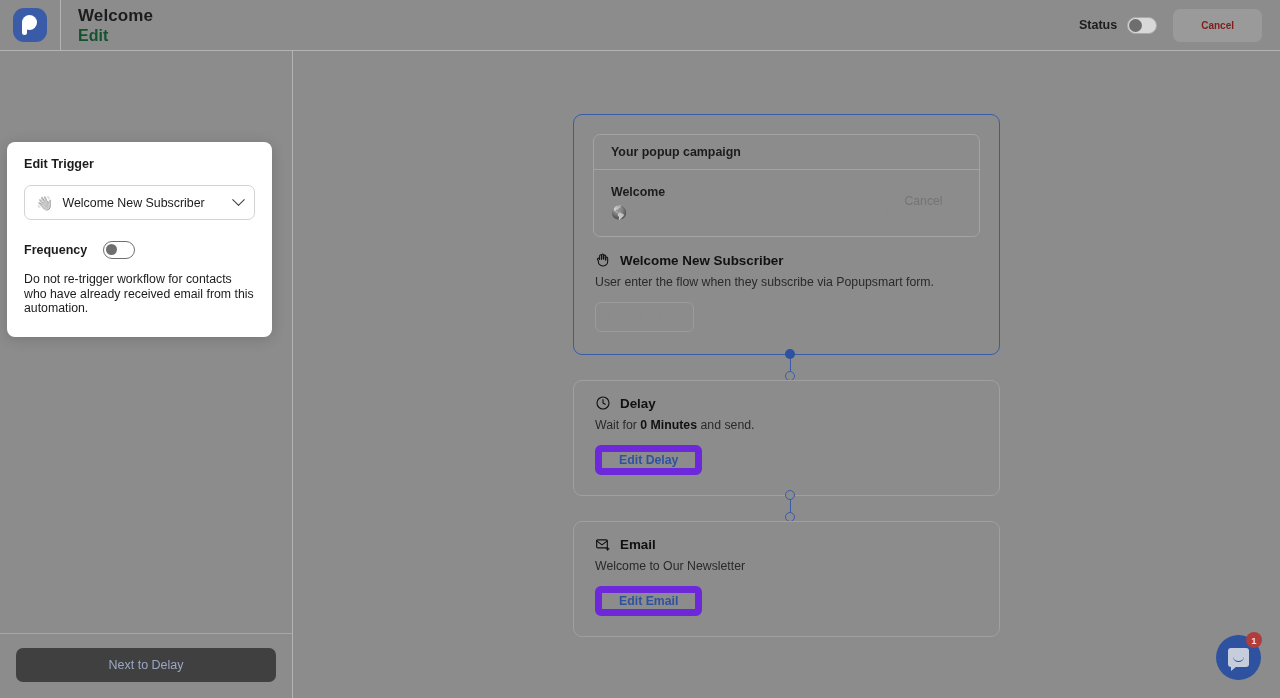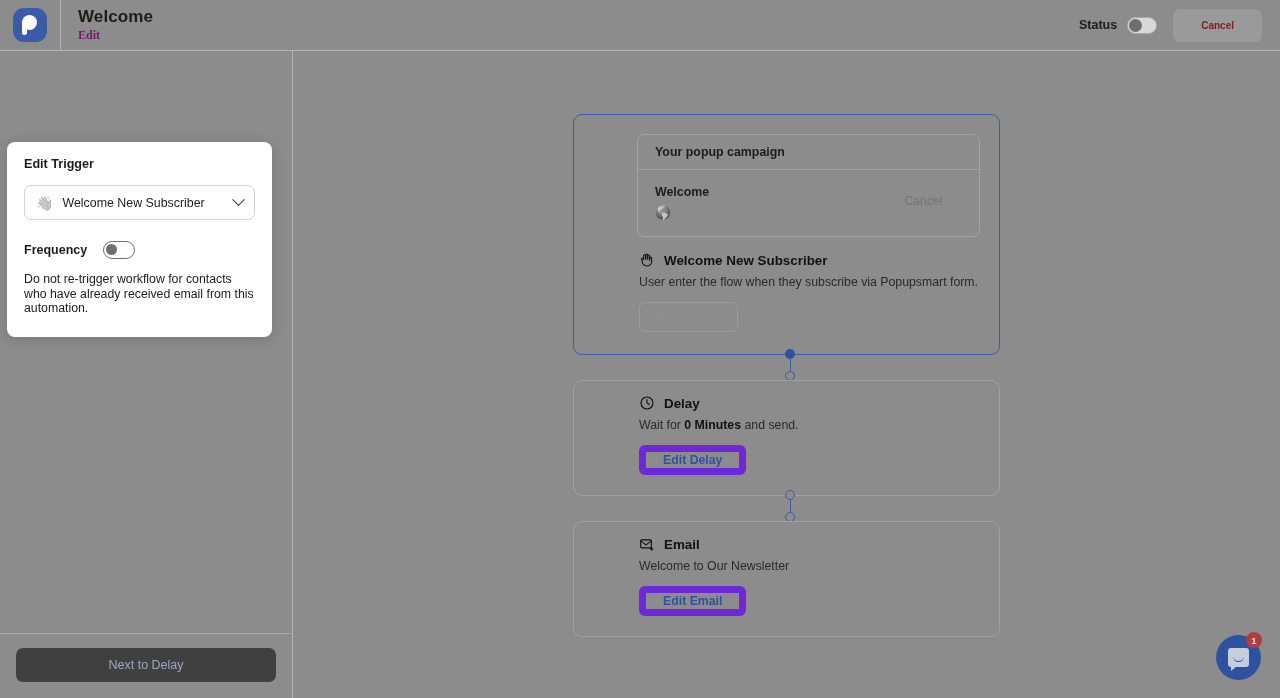--- a/index.html
+++ b/index.html
@@ -39,21 +39,21 @@
     width: 15px; height: 15px; border-radius: 50%;
     background: #ffffff;
   }
   .logo .p-glyph::after {
     content: ""; position: absolute; left: 0px; top: 8px;
     width: 5px; height: 12px; border-radius: 0 0 3px 3px;
     background: #ffffff;
   }
   .header-titles { margin-left: 17px; display: flex; flex-direction: column; gap: 1px; }
   .header-title { font-size: 17px; font-weight: bold; color: #1c1c1c; letter-spacing: .1px; }
-  .header-edit { font-size: 12px; color: #701a75; font-weight: bold; cursor: pointer; font-family: Liberation Serif, serif; }
+  .header-edit { font-size: 16px; color: #14532d; font-weight: bold; cursor: pointer; }
   .header-right {
     margin-left: auto; display: flex; align-items: center; gap: 16px;
     padding-right: 18px;
   }
   .status-group { display: flex; align-items: center; gap: 10px; }
   .status-label { font-size: 12.5px; color: #1c1c1c; font-weight: bold; }
   .toggle {
     width: 30px; height: 17px; border-radius: 9px;
     background: #d8d8d8; border: 1px solid #aaa;
     position: relative; cursor: pointer;
@@ -122,21 +122,21 @@
   .toggle-lg .knob { position: absolute; left: 2px; top: 2px; width: 11px; height: 11px;
     border-radius: 50%; background: #6f6f6f; }
   .freq-desc { margin-top: 13px; font-size: 12.3px; line-height: 14.7px; color: #1c1c1c; }
 
   
   .canvas { position: absolute; left: 293px; top: 51px; width: 987px; height: 647px; }
 
   .flow-card {
     position: absolute; left: 280px; width: 427px;
     background: transparent;
-    border: 1px solid #a0a0a0; border-radius: 9px; padding-left: 44px;
+    border: 1px solid #a0a0a0; border-radius: 9px;
   }
   .flow-card.active { border: 1.5px solid #3a5ca8; }
   .card-trigger { top: 63px; height: 241px; }
   .card-delay   { top: 329px; height: 116px; }
   .card-email   { top: 470px; height: 116px; }
 
   .inner-campaign {
     margin: 19px 19px 0 19px; border: 1px solid #a3a3a3; border-radius: 7px;
   }
   .campaign-head {

